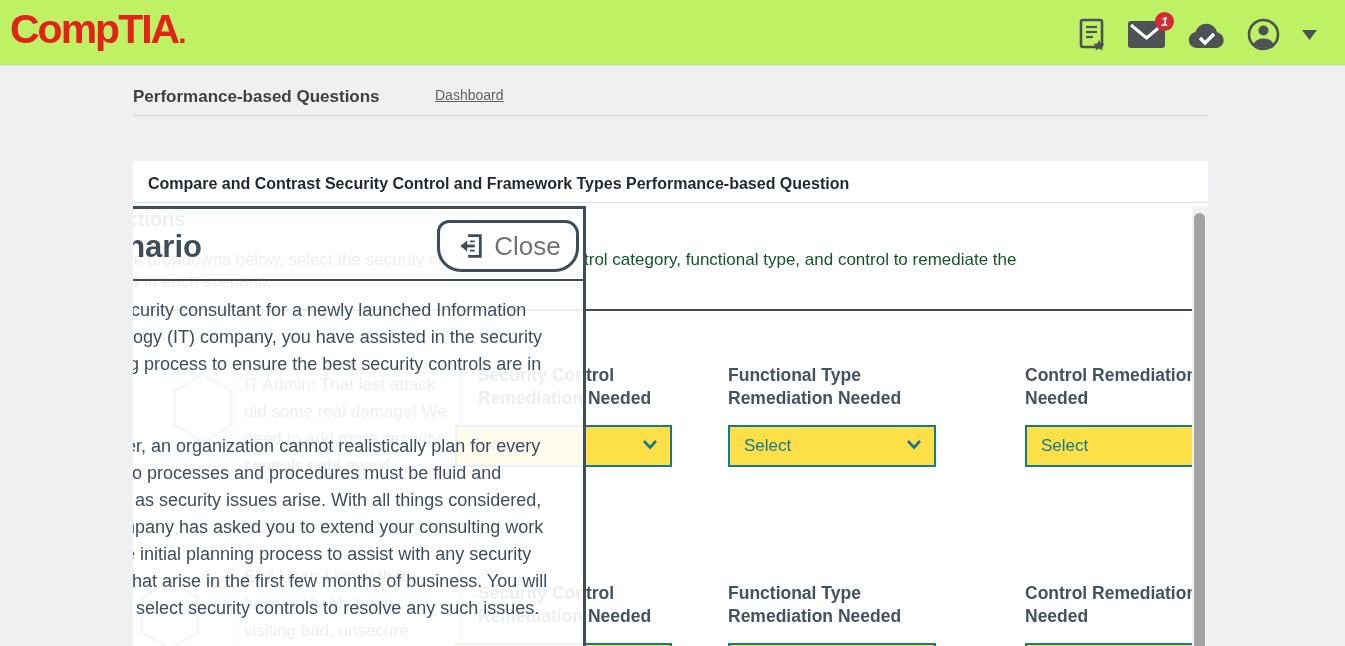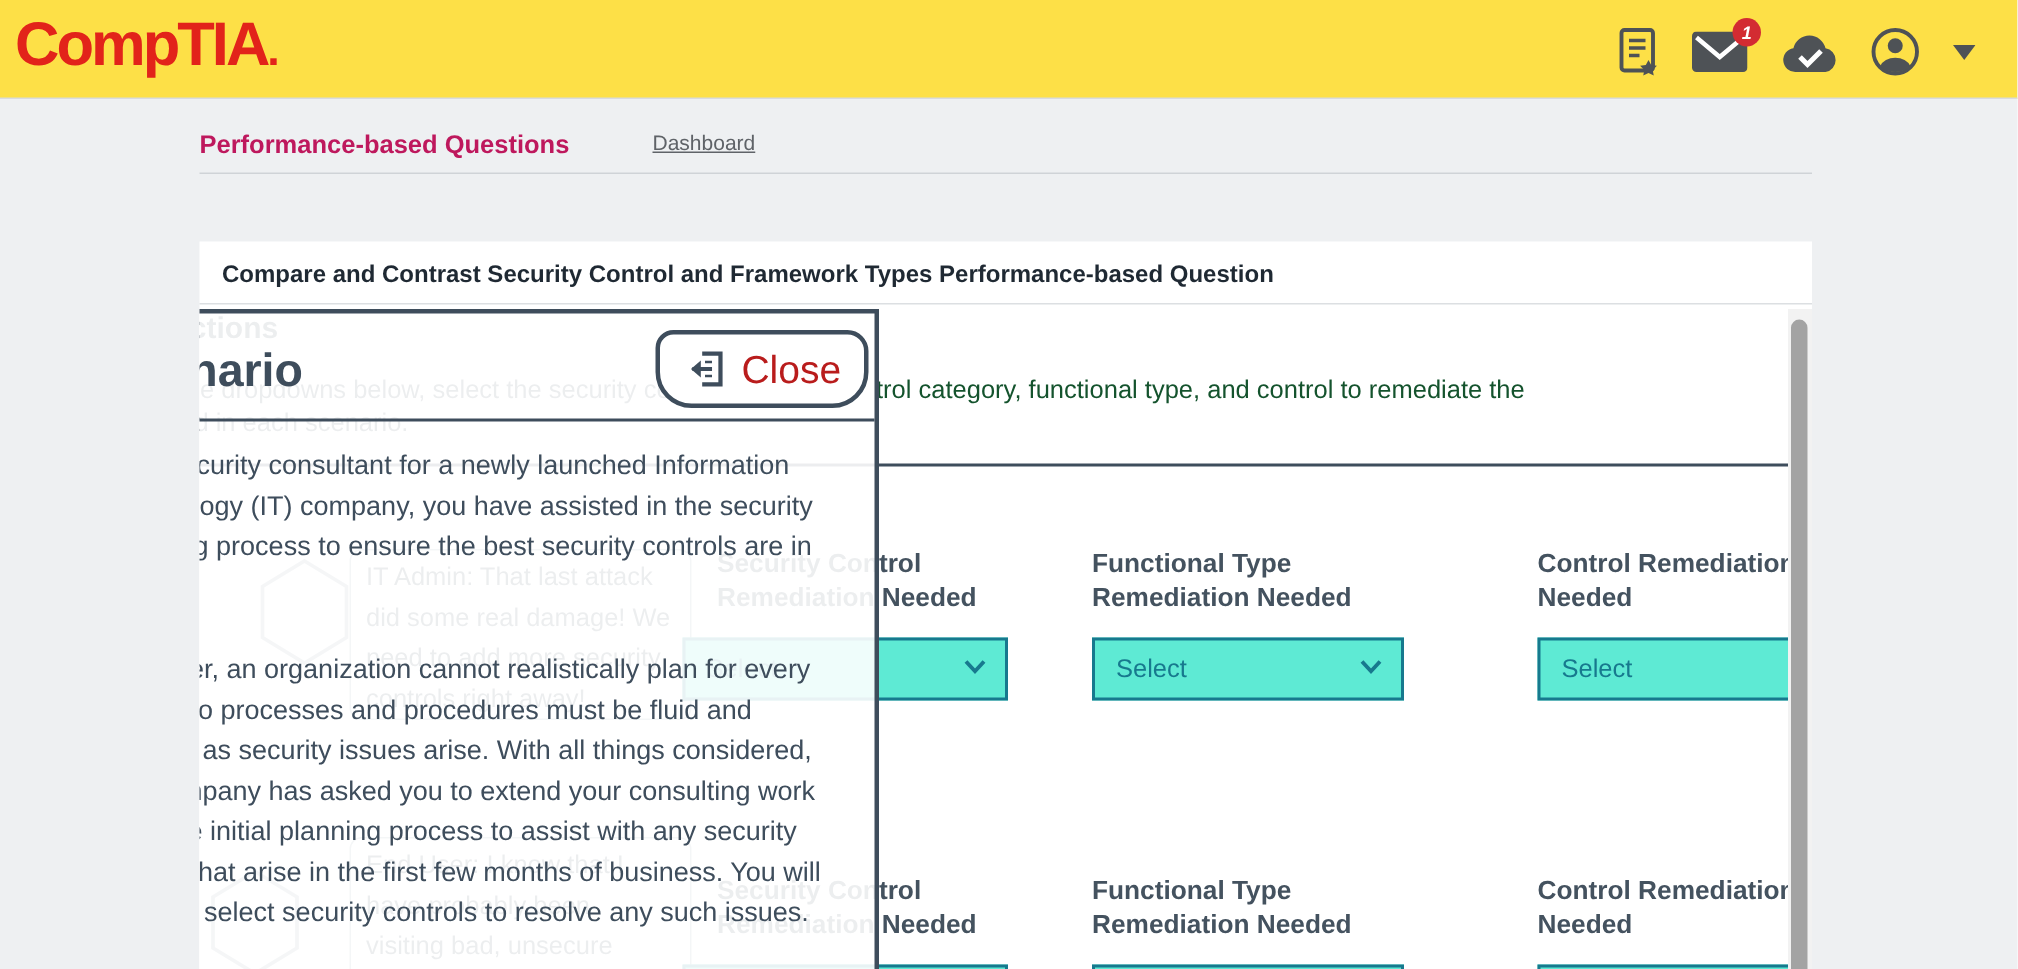--- a/index.html
+++ b/index.html
@@ -1,63 +1,63 @@
 <!DOCTYPE html>
 <html><head>
 <meta charset="utf-8">
 <style>
   * { margin:0; padding:0; box-sizing:border-box; }
   html,body { width:1345px; height:646px; overflow:hidden; }
   body { font-family:"Liberation Sans", sans-serif; background:#eef0f2; position:relative; }
 
   
-  .hdr { position:absolute; left:0; top:0; width:1345px; height:66px; background:#fde047; border-bottom:1px solid #d8dbde; }
+  .hdr { position:absolute; left:0; top:0; width:1345px; height:66px; background:#bef264; border-bottom:1px solid #d8dbde; }
   .logo { position:absolute; left:10px; top:6px; font-size:41px; font-weight:bold; letter-spacing:-2px; color:#e2231a; }
   .logo .dot { font-size:30px; }
   .hdr-icons { position:absolute; right:28px; top:18px; display:flex; align-items:center; gap:22px; }
   .hicon { position:relative; display:inline-flex; cursor:pointer; }
   .badge { position:absolute; top:-9px; right:-9px; min-width:19px; height:19px; border-radius:10px; background:#d32b32; color:#fff; font-size:12px; font-weight:bold; display:flex; align-items:center; justify-content:center; padding:0 4px; }
 
   
-  .crumb-title { position:absolute; left:133px; top:87px; font-size:17px; font-weight:bold; color:#be185d; }
+  .crumb-title { position:absolute; left:133px; top:87px; font-size:17px; font-weight:bold; color:#404040; }
   .crumb-dash { position:absolute; left:435px; top:87px; font-size:14px; color:#5f6368; cursor:pointer;text-decoration:underline; }
   .crumb-line { position:absolute; left:133px; top:115px; width:1075px; height:1px; background:#cfd3d7; }
 
   
   .card { position:absolute; left:133px; top:145px; width:1075px; height:501px; background:#fff;margin-top:16px; }
   .card-title { position:absolute; left:15px; top:14px; font-size:16px; font-weight:bold; color:#1f2933; }
   .card-title-line { position:absolute; left:0; top:41px; width:1075px; height:1px; background:#dcdfe2; }
 
   
   .panel { position:absolute; left:0; top:45px; width:1059px; height:456px; overflow:hidden; background:#fff; }
 
   
   .abs { position:absolute; white-space:nowrap; }
   .instr-head { left:-62px; top:2px; font-size:20px; font-weight:bold; color:#44525f; }
   .instr-l1a { left:-62px; top:44px; width:513px; overflow:hidden; font-size:17px; color:#44525f; }
   .instr-l1b { left:451px; top:44px; font-size:17px; color:#14532d; }
   .instr-l2  { left:-62px; top:66px; font-size:17px; color:#44525f; }
   .divider   { left:-70px; top:103px; width:1140px; height:2px; background:#3e4d5c; }
 
   .col-label { font-size:17.5px; font-weight:bold; color:#44525f; line-height:23px; white-space:nowrap; }
-  .dd { position:absolute; height:42px; border:2px solid #17798e; background:#5eead4; color:#17798e; font-size:17px; display:flex; align-items:center; padding:0 14px; cursor:pointer; }
+  .dd { position:absolute; height:42px; border:2px solid #17798e; background:#fde047; color:#17798e; font-size:17px; display:flex; align-items:center; padding:0 14px; cursor:pointer; }
   .dd .chev { position:absolute; right:12px; top:12px; }
 
   .bubble { position:absolute; border:1.5px solid #93a1ac; border-radius:8px; padding:4px 10px; font-size:17px; line-height:27px; color:#44525f; }
   .hex { position:absolute; }
 
   
   .modal { position:absolute; left:-210px; top:0; width:663px; height:490px;
            background:rgba(255,255,255,0.9); border:3px solid #3e4d5c; border-left:none; }
   .m-head { position:absolute; left:148px; top:20px; font-size:31px; font-weight:bold; color:#3e4d5c; }
   .m-hr { position:absolute; left:0; top:70px; width:100%; height:2px; background:#3e4d5c; }
   .m-close { position:absolute; left:514px; top:11px; width:142px; height:52px; background:#fff;
              border:3px solid #3e4d5c; border-radius:12px 14px 24px 24px;
              display:flex; align-items:center; justify-content:center; gap:9px; cursor:pointer; }
-  .m-close .txt { font-size:26px; color:#b91c1c; font-weight:500; }
+  .m-close .txt { font-size:26px; color:#737373; font-weight:500; }
   .m-text { position:absolute; left:148px; font-size:18px; line-height:27px; color:#3e4d5c; }
   .m-text div { white-space:nowrap; }
   .p1 { top:88px; } .p2 { top:224px; }
 
   
   .vtrack { position:absolute; left:1059px; top:45px; width:16px; height:456px; background:#f2f2f2; }
   .vthumb { position:absolute; left:2px; top:7px; width:11px; height:449px; background:#a3a3a3; border-radius:6px; cursor:pointer; }
 </style>
 </head>
 <body>

